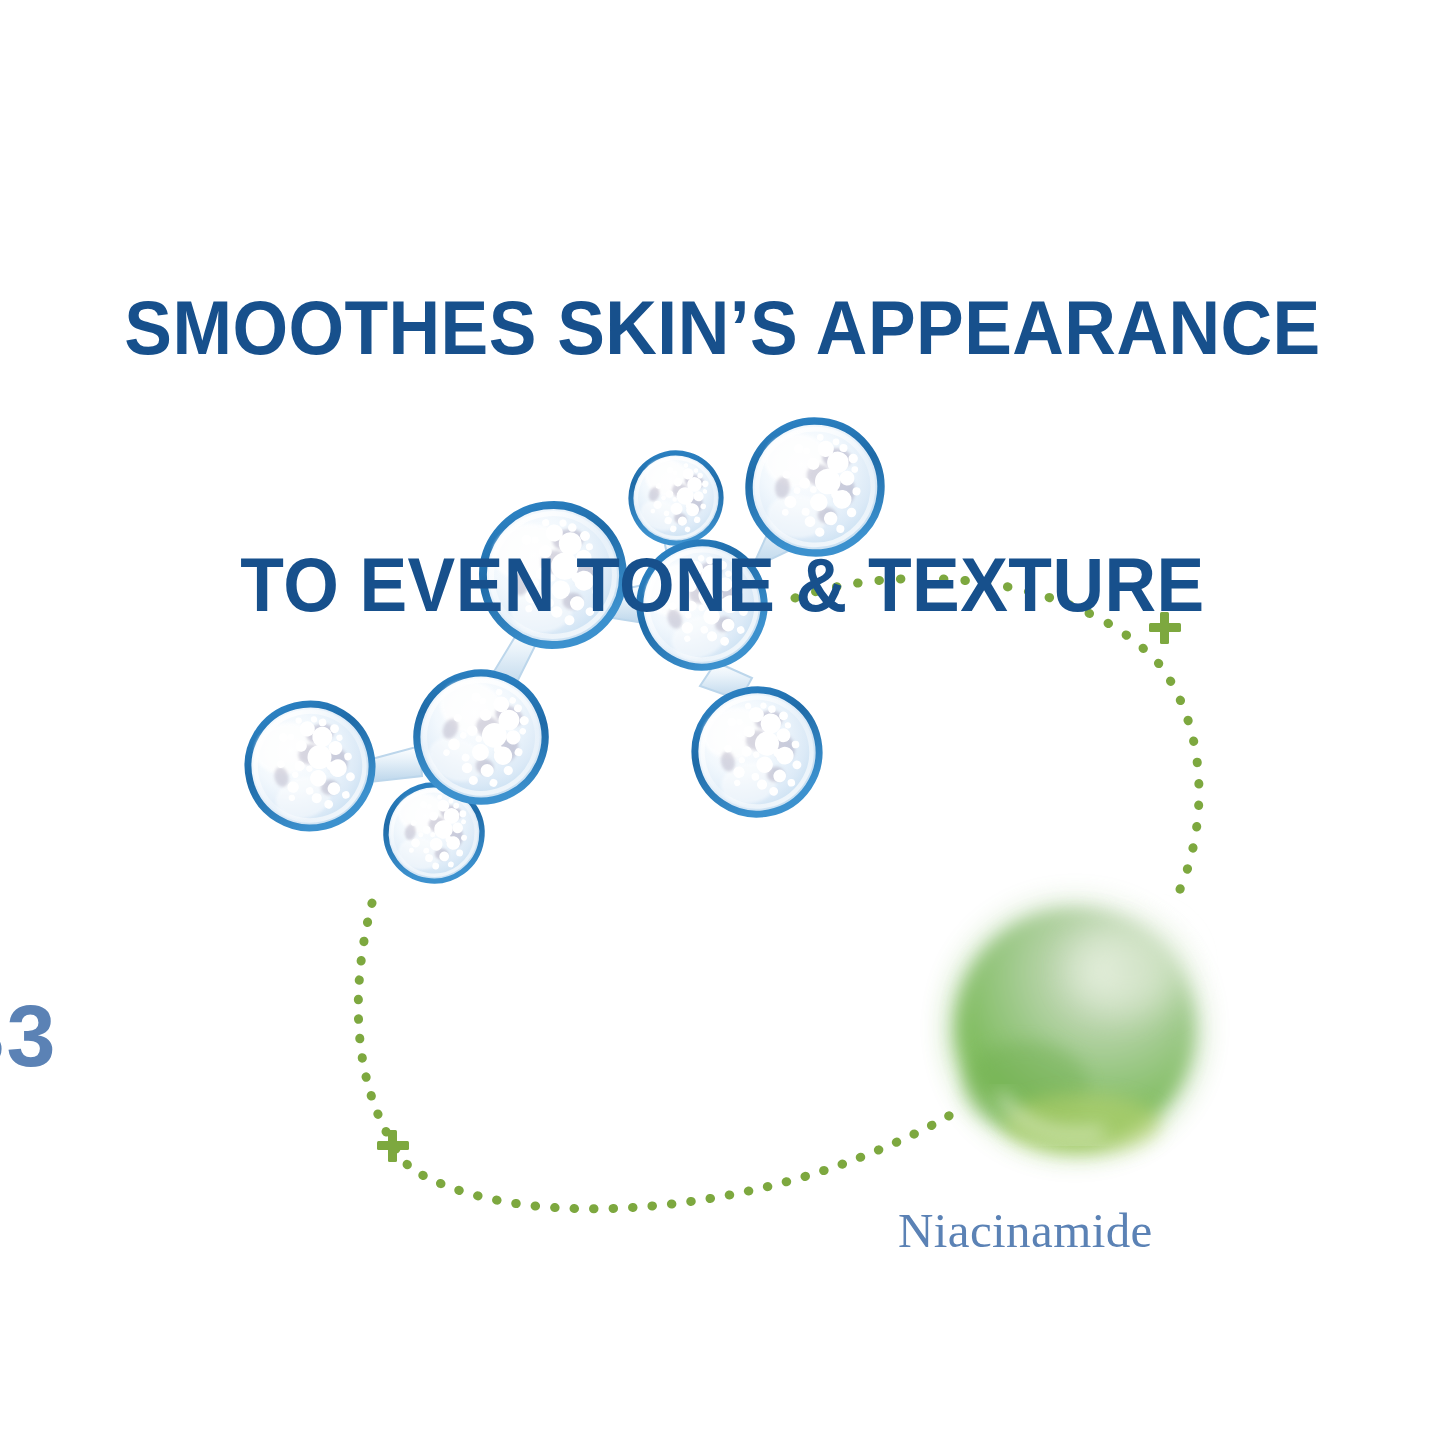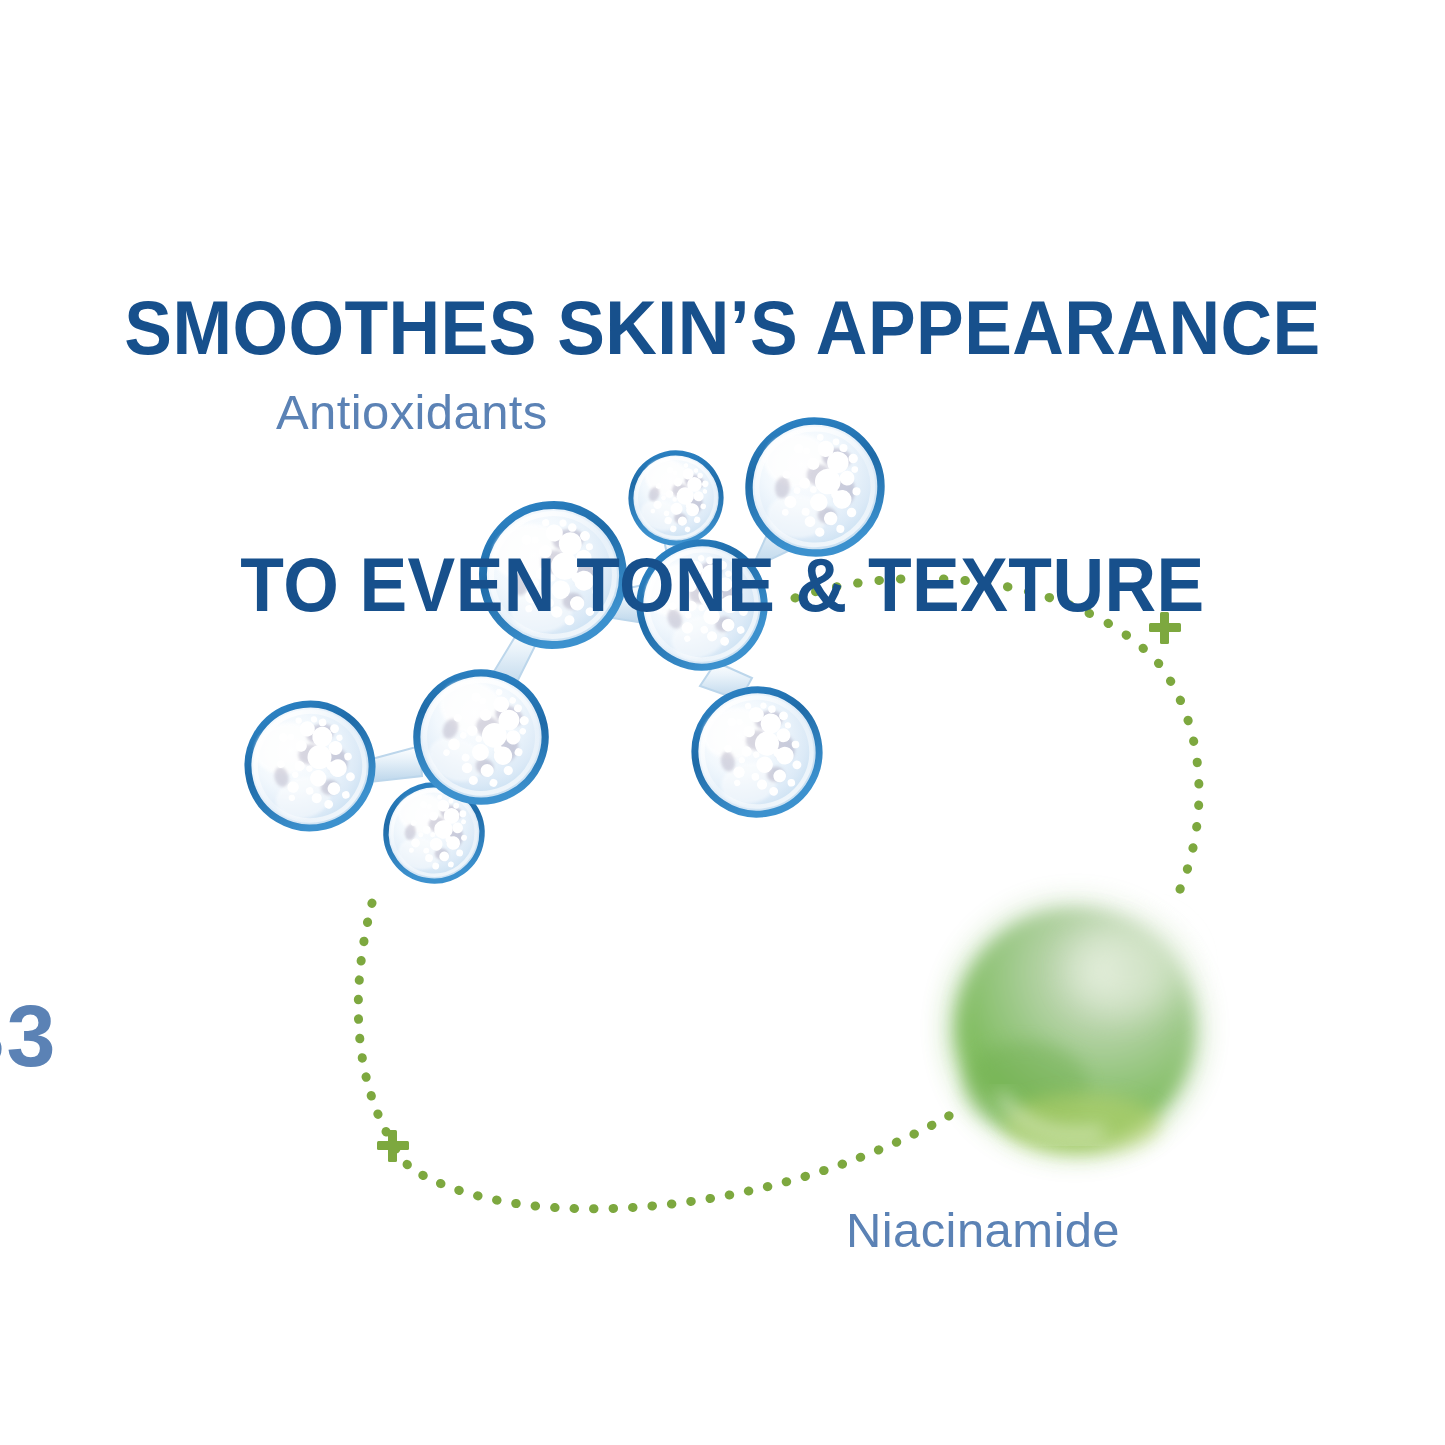--- a/index.html
+++ b/index.html
@@ -40,21 +40,21 @@
   .caption {
     position: absolute;
     color: #5B82B5;
     font-family: "Liberation Sans", sans-serif;
     font-weight: 400;
     font-size: 49px;
     letter-spacing: 0.4px;
     white-space: nowrap;
   }
   #caption-antioxidants { left: 276px; top: 384px; }
-  #caption-niacinamide  { left: 846px; top: 1202px; }
+  #caption-niacinamide  { left: 898px; top: 1202px; font-family: Liberation Serif, serif; }
 
   
   #artwork {
     position: absolute;
     left: 0;
     top: 0;
     width: 1445px;
     height: 1445px;
   }
 
@@ -258,21 +258,20 @@
 
       <path d="M 1002 1096 C 1018 1128, 1062 1140, 1100 1132" fill="none" stroke="#ffffff" stroke-width="9" stroke-linecap="round" opacity="0.62" filter="url(#softEdge)"></path>
     </g>
   </svg>
 
   <h1 class="headline">
     <span class="headline-line">SMOOTHES SKIN’S APPEARANCE</span>
     <span class="headline-line">TO EVEN TONE &amp; TEXTURE</span>
   </h1>
 
-  <div class="caption" id="caption-antioxidants">Antioxidants</div>
 
   <div class="caption" id="caption-niacinamide">Niacinamide</div>
 
   <div id="b3-label">
     <span class="b3-inner">B3</span>
   </div>
 
 </div>
 
 </body></html>

